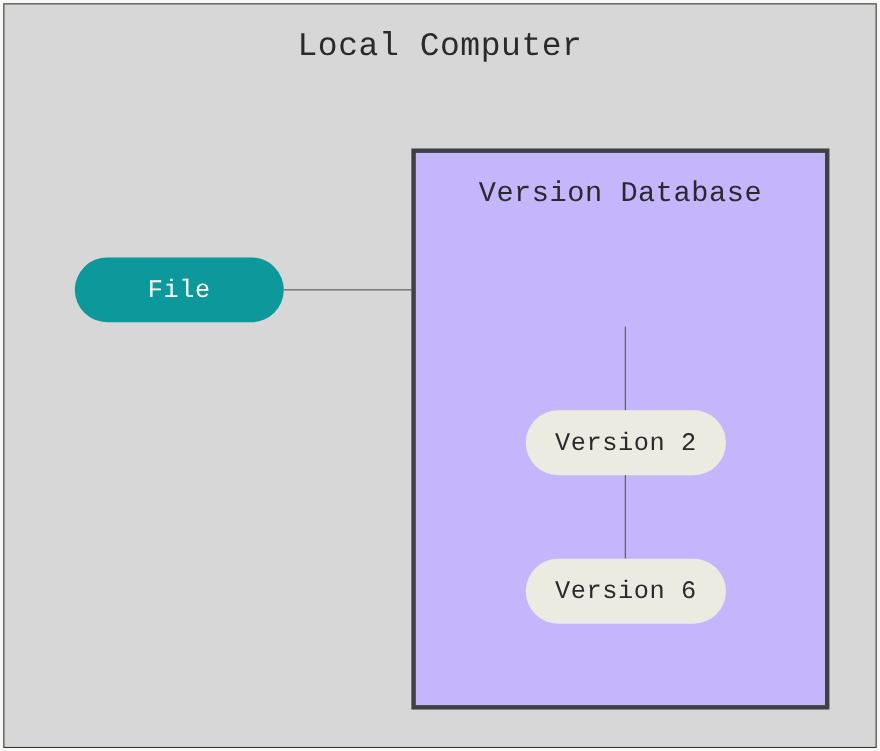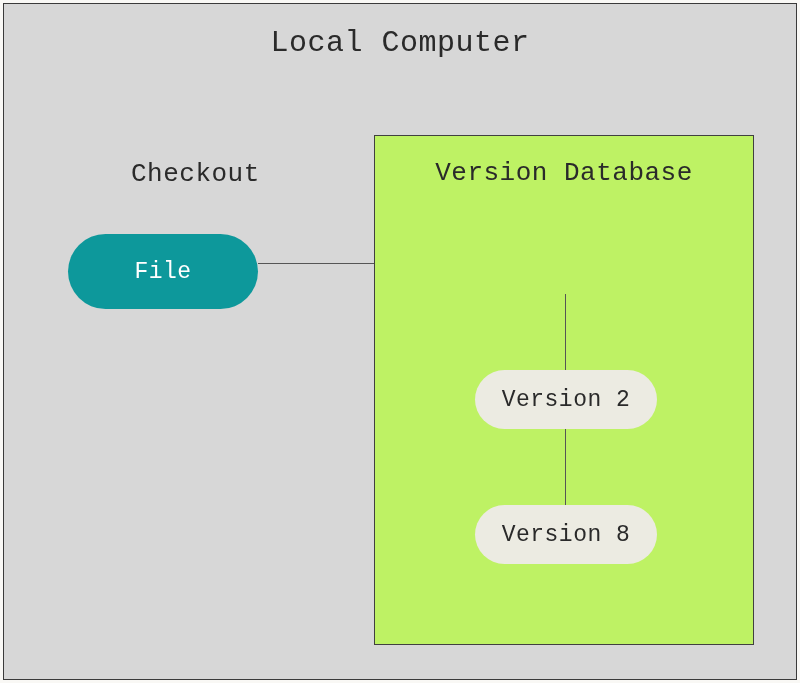--- a/index.html
+++ b/index.html
@@ -43,22 +43,22 @@
       color: #2a2a2a;
       font-weight: 400;
       letter-spacing: 0.5px;
     }
     .db-box {
       position: absolute;
       top: 131px;
       left: 370px;
       width: 380px;
       height: 510px;
-      border: 1px solid #404040;
-      background: #bef264;
+      border: 4px solid #404040;
+      background: #c4b5fd;
     }
     .db-title {
       position: absolute;
       top: 22px;
       left: 0;
       right: 0;
       text-align: center;
       font-size: 26px;
       color: #2a2a2a;
       font-weight: 400;
@@ -71,21 +71,21 @@
       align-items: center;
       justify-content: center;
       font-size: 23px;
       font-weight: 400;
       letter-spacing: 0.5px;
     }
     .file-pill {
       top: 230px;
       left: 64px;
       width: 190px;
-      height: 75px;
+      height: 59px;
       background: #0d989b;
       color: #ffffff;
     }
     .version-pill {
       left: 100px;
       width: 182px;
       height: 59px;
       background: #ecebe2;
       color: #2a2a2a;
     }
@@ -115,38 +115,37 @@
       height: 76px;
     }
   </style>
 </head>
 <body>
 
 <div class="outer-frame">
 
   <div class="main-title">Local Computer</div>
 
-  <div class="checkout-label">Checkout</div>
 
   <div class="pill file-pill">
     <span>File</span>
   </div>
 
   <div class="connector-line h-line"></div>
 
   <div class="db-box">
     <div class="db-title">Version Database</div>
 
 
     <div class="connector-line v-line-1"></div>
 
     <div class="pill version-pill v2">
       <span>Version 2</span>
     </div>
 
     <div class="connector-line v-line-2"></div>
 
     <div class="pill version-pill v1">
-      <span>Version 8</span>
+      <span>Version 6</span>
     </div>
   </div>
 
 </div>
 
 </body></html>

